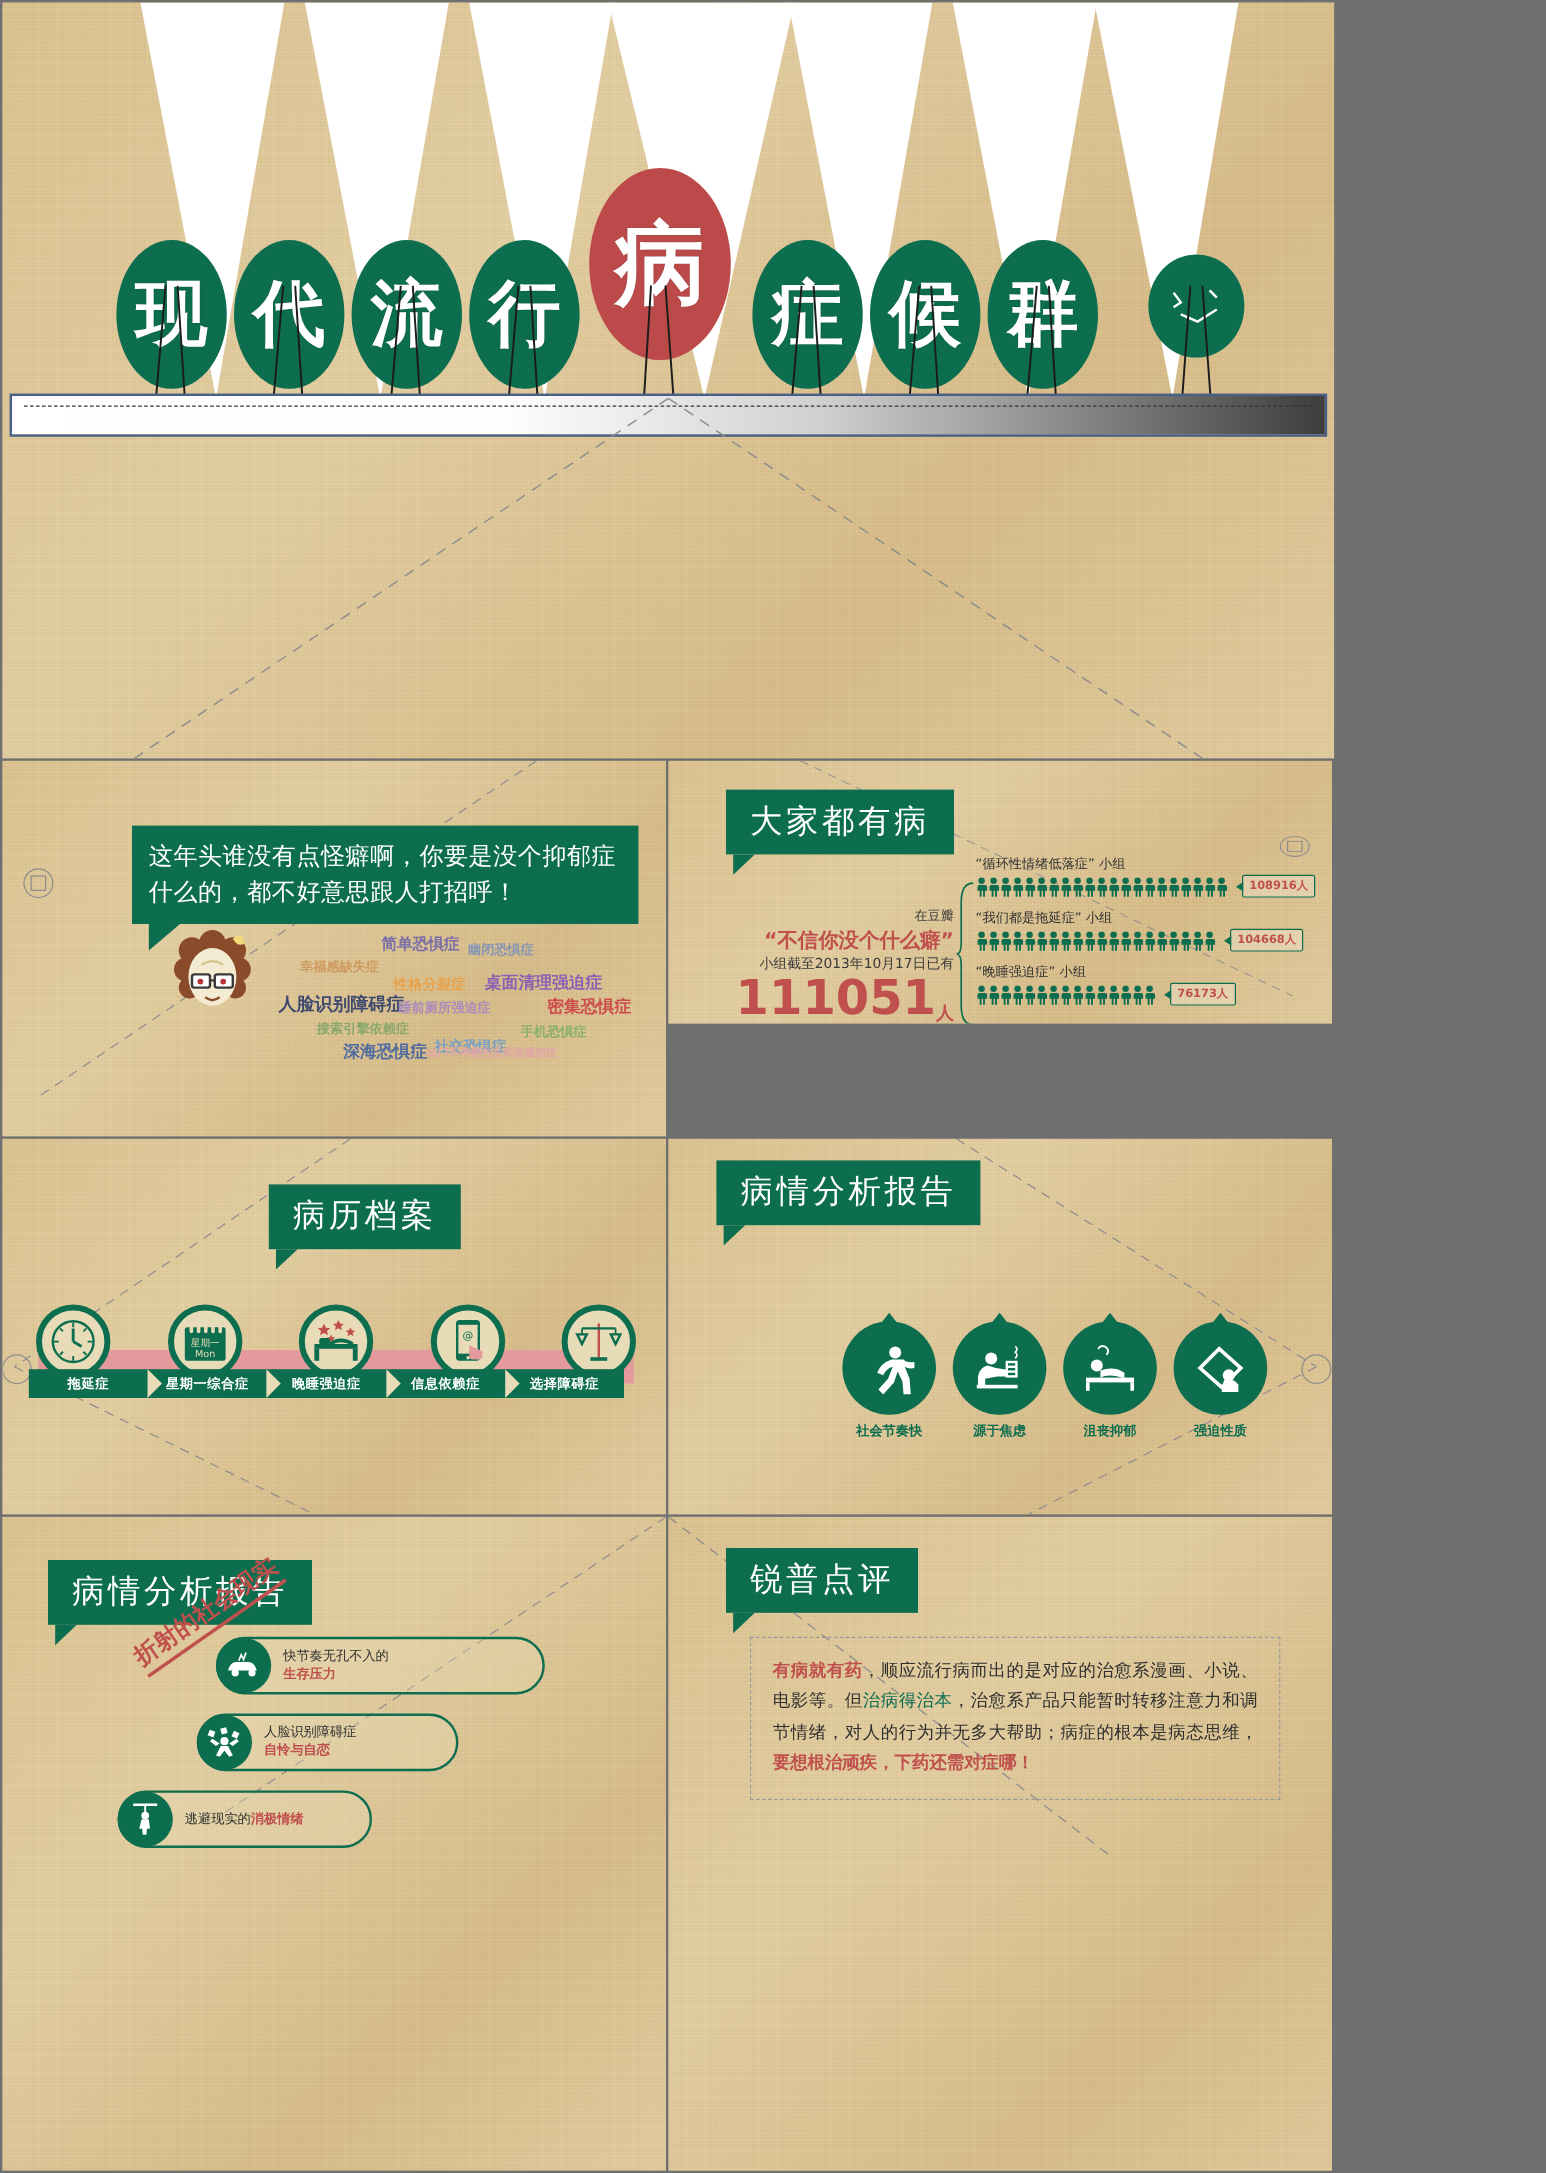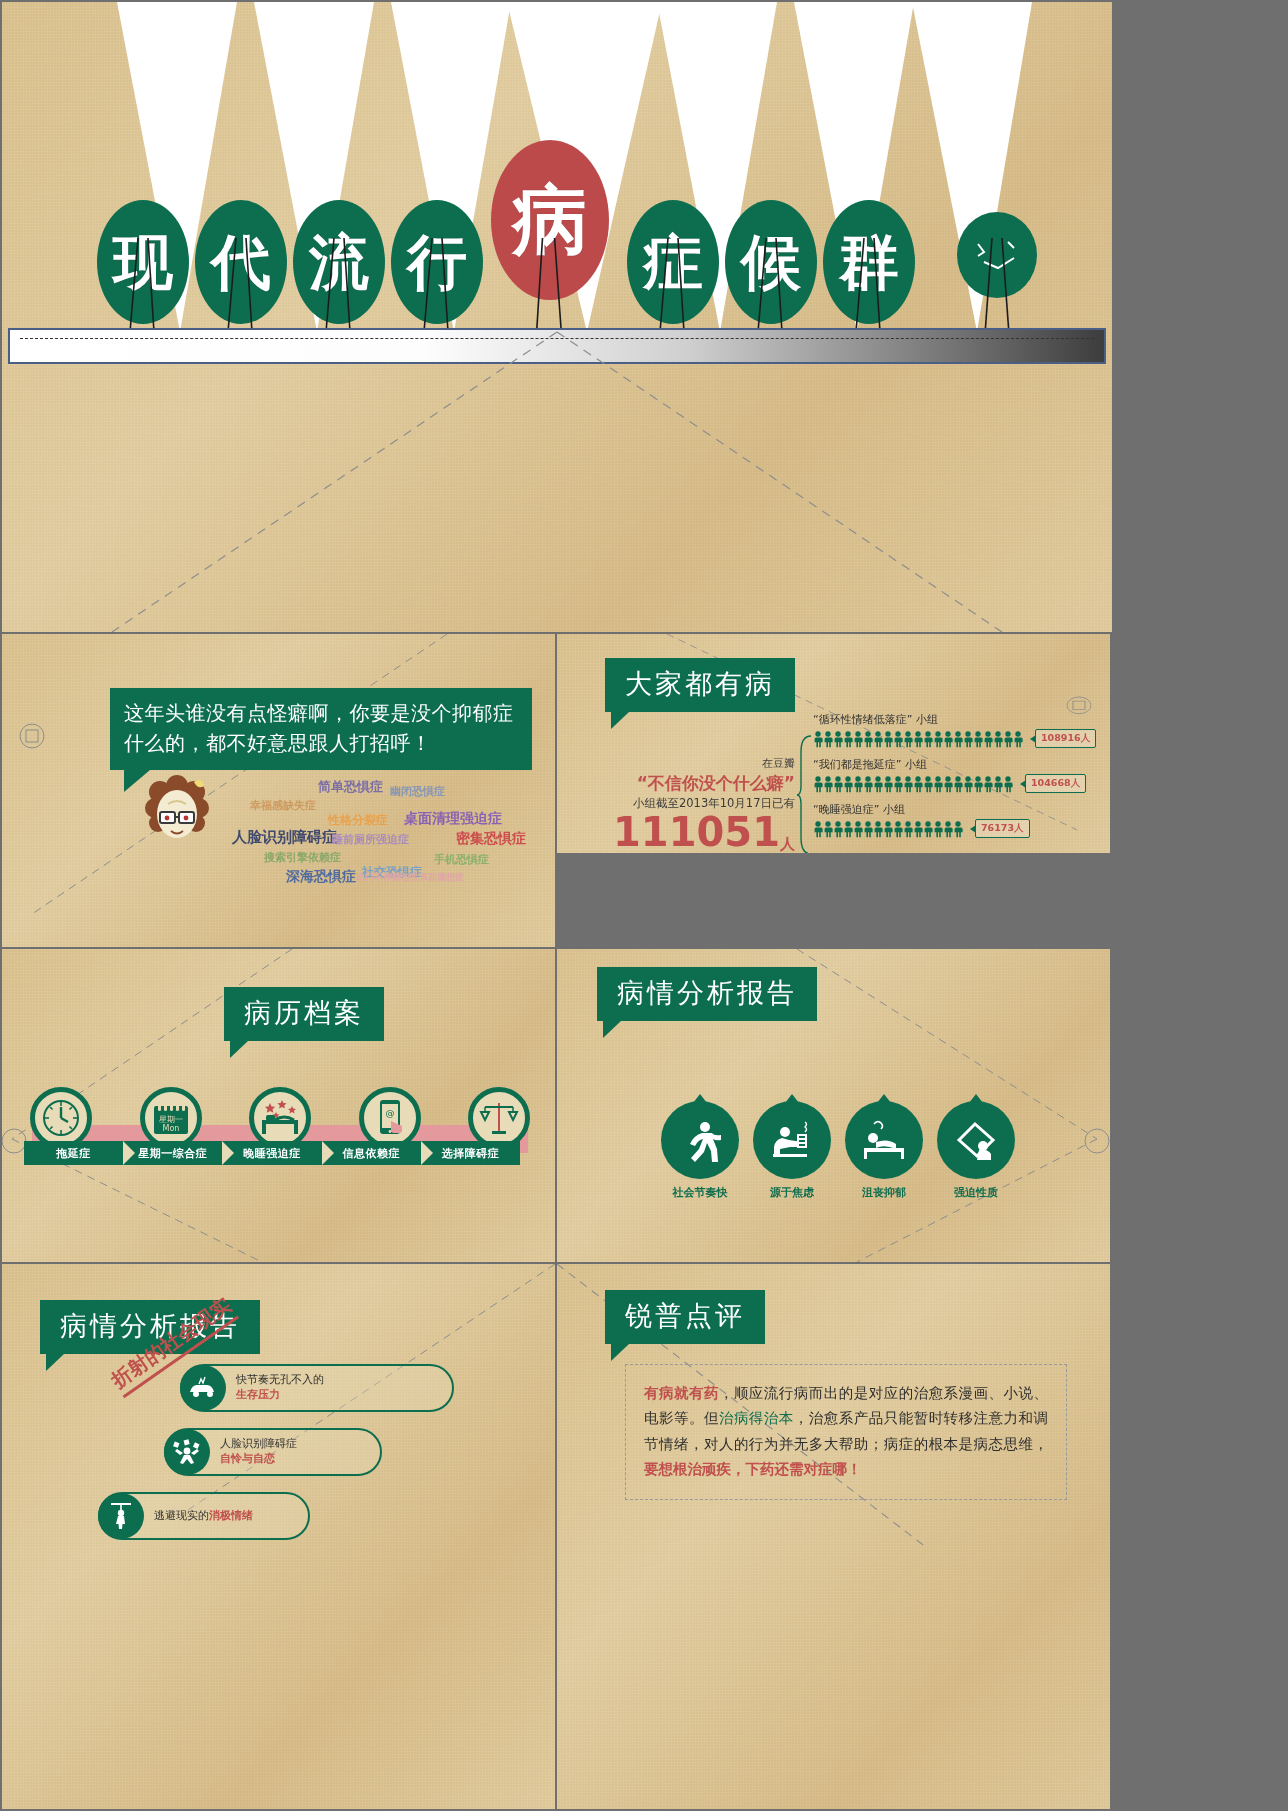--- a/index.html
+++ b/index.html
@@ -177,21 +177,21 @@
   .chev:last-child::after{ display:none; }
 
   
   #s5 { left: 557px; top: 949px; width: 553px; height: 313px; }
   .redline {
     position: absolute; left: 50px; top: 90px; width: 470px;
     text-align: center; color: #c0504d;
     font-size: 17px; font-weight: 700; line-height: 1.5;
     letter-spacing: .5px;
   }
-  .fouricons { position: absolute; left: 56px; top: 152px; width: 450px; display:flex; justify-content: center;}
+  .fouricons { position: absolute; left: 56px; top: 152px; width: 450px; display:flex; justify-content: flex-end;}
   .fi { width: 92px; text-align: center; }
   .fi .bub {
     width: 78px; height: 78px; border-radius: 50%;
     background: #0c6e4f; margin: 0 auto;
     display:flex; align-items:center; justify-content:center; position: relative;
   }
   .fi .bub::before{
     content:""; position:absolute; top:-7px; left:50%; margin-left:-7px;
     border-bottom: 9px solid #0c6e4f;
     border-left: 7px solid transparent; border-right: 7px solid transparent;

